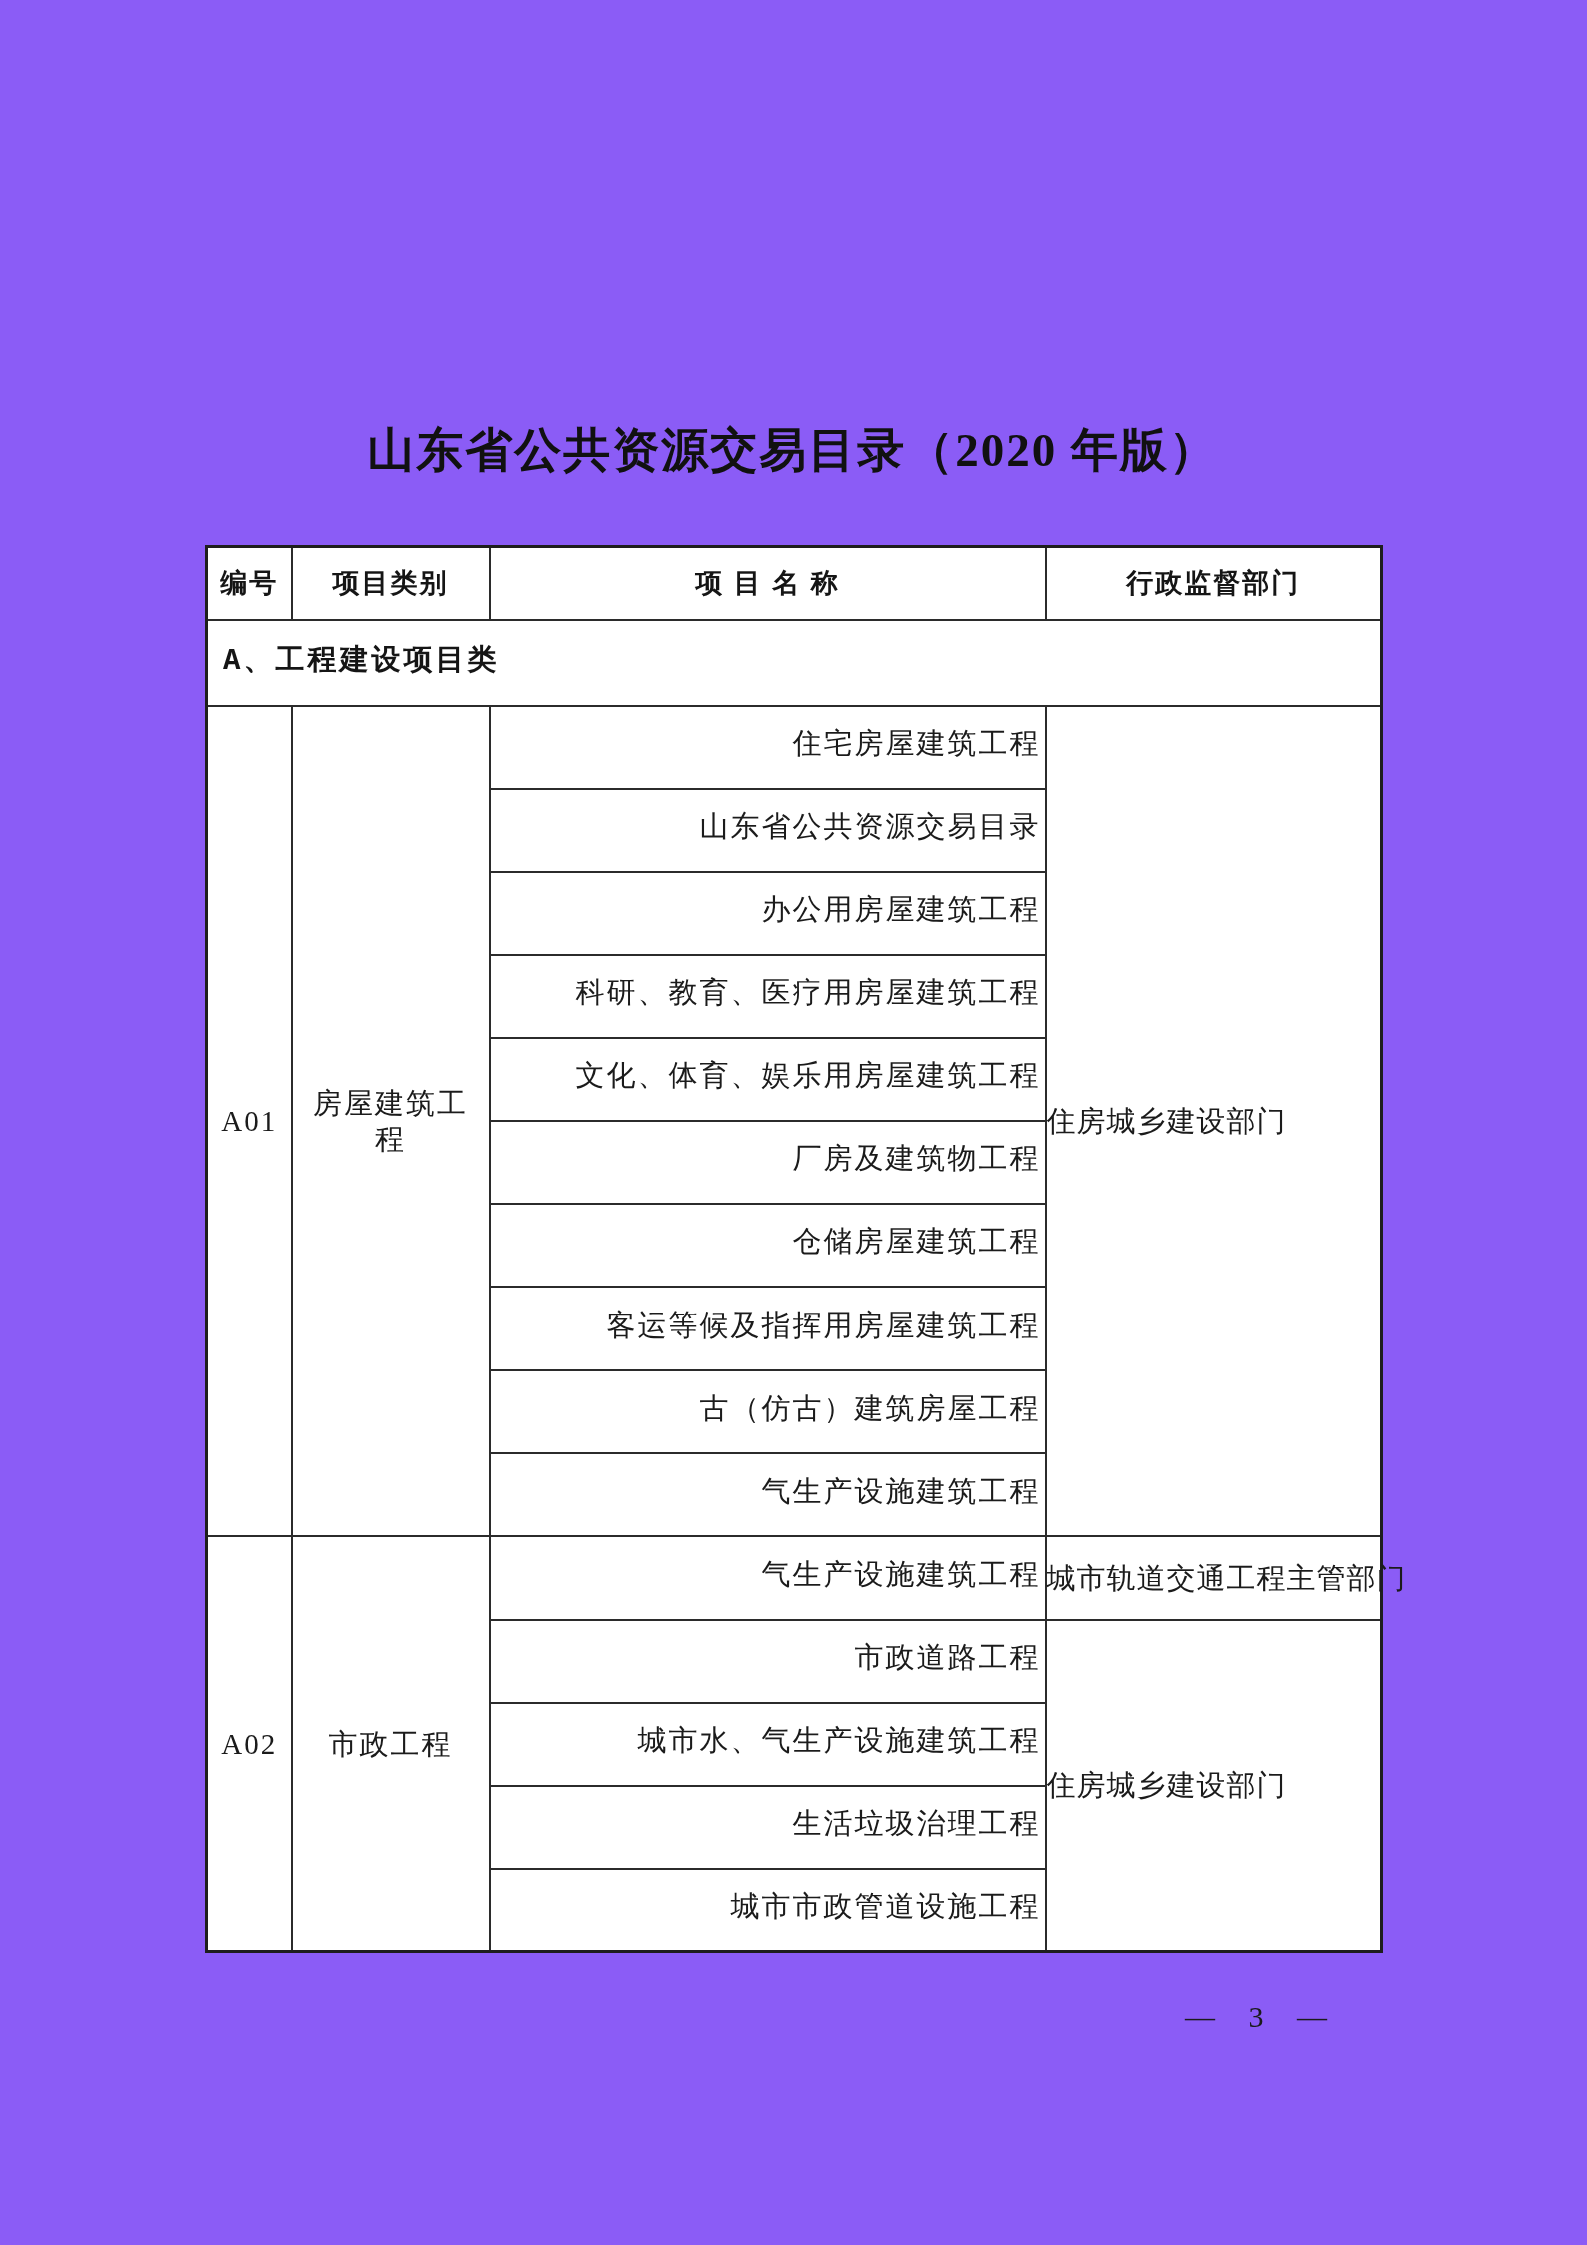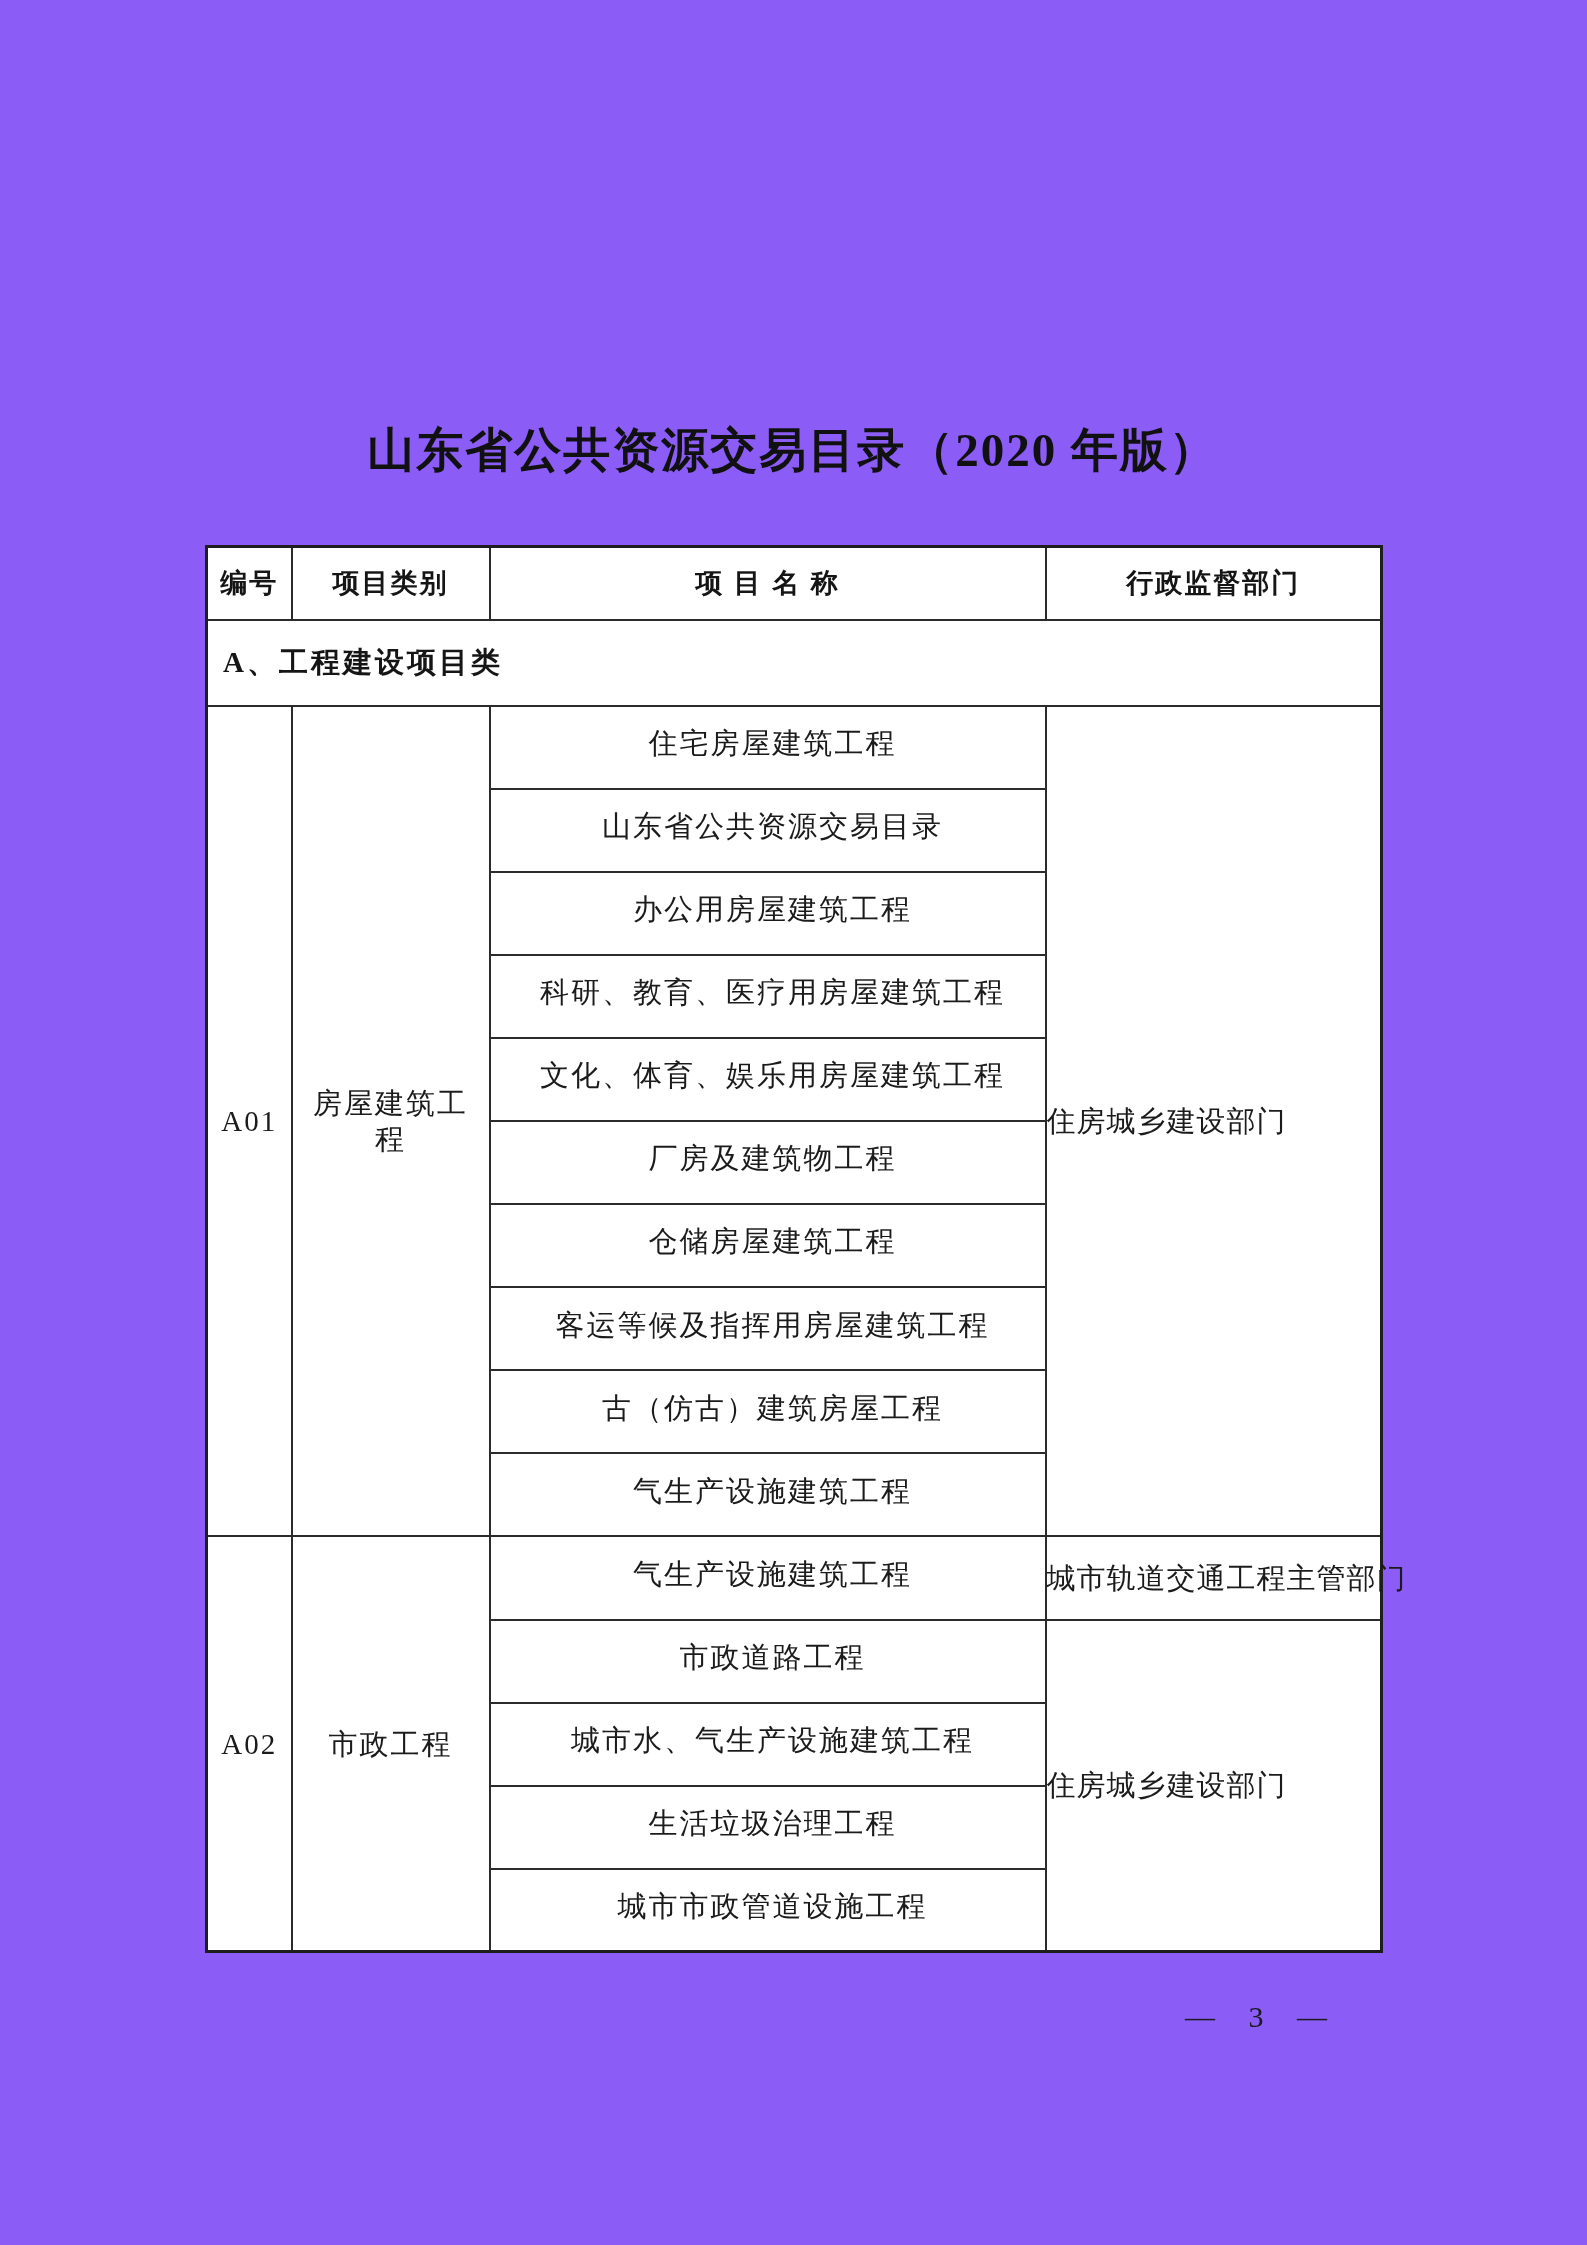--- a/index.html
+++ b/index.html
@@ -48,42 +48,42 @@
     font-weight: 700;
     font-size: 27px;
     letter-spacing: 2px;
     text-align: center;
     vertical-align: middle;
     border-bottom-width: 3px;
     color: #151515;
   }
   tr.section-row { height: 86px; }
   tr.section-row td {
-    font-family: Liberation Serif, serif;
+    font-family: Liberation Mono, monospace;
     font-weight: 700;
     font-size: 29px;
     letter-spacing: 3px;
     text-align: left;
     padding: 0 8px 0 15px;
     vertical-align: middle;
     color: #151515;
   }
   tr.body-row { height: 83.1px; }
   tbody td {
     font-size: 29px;
     letter-spacing: 2px;
     vertical-align: middle;
     line-height: 1.25;
   }
   td.code-cell, td.category-cell {
     text-align: center;
     padding: 13px;
   }
   td.name-cell {
-    text-align: center;
+    text-align: right;
     padding: 0 4px 8px 14px;
   }
   td.supervisor-cell {
     text-align: left;
     padding: 0;
     letter-spacing: 1px;
     white-space: nowrap;
   }
   .page-number {
     position: absolute;

